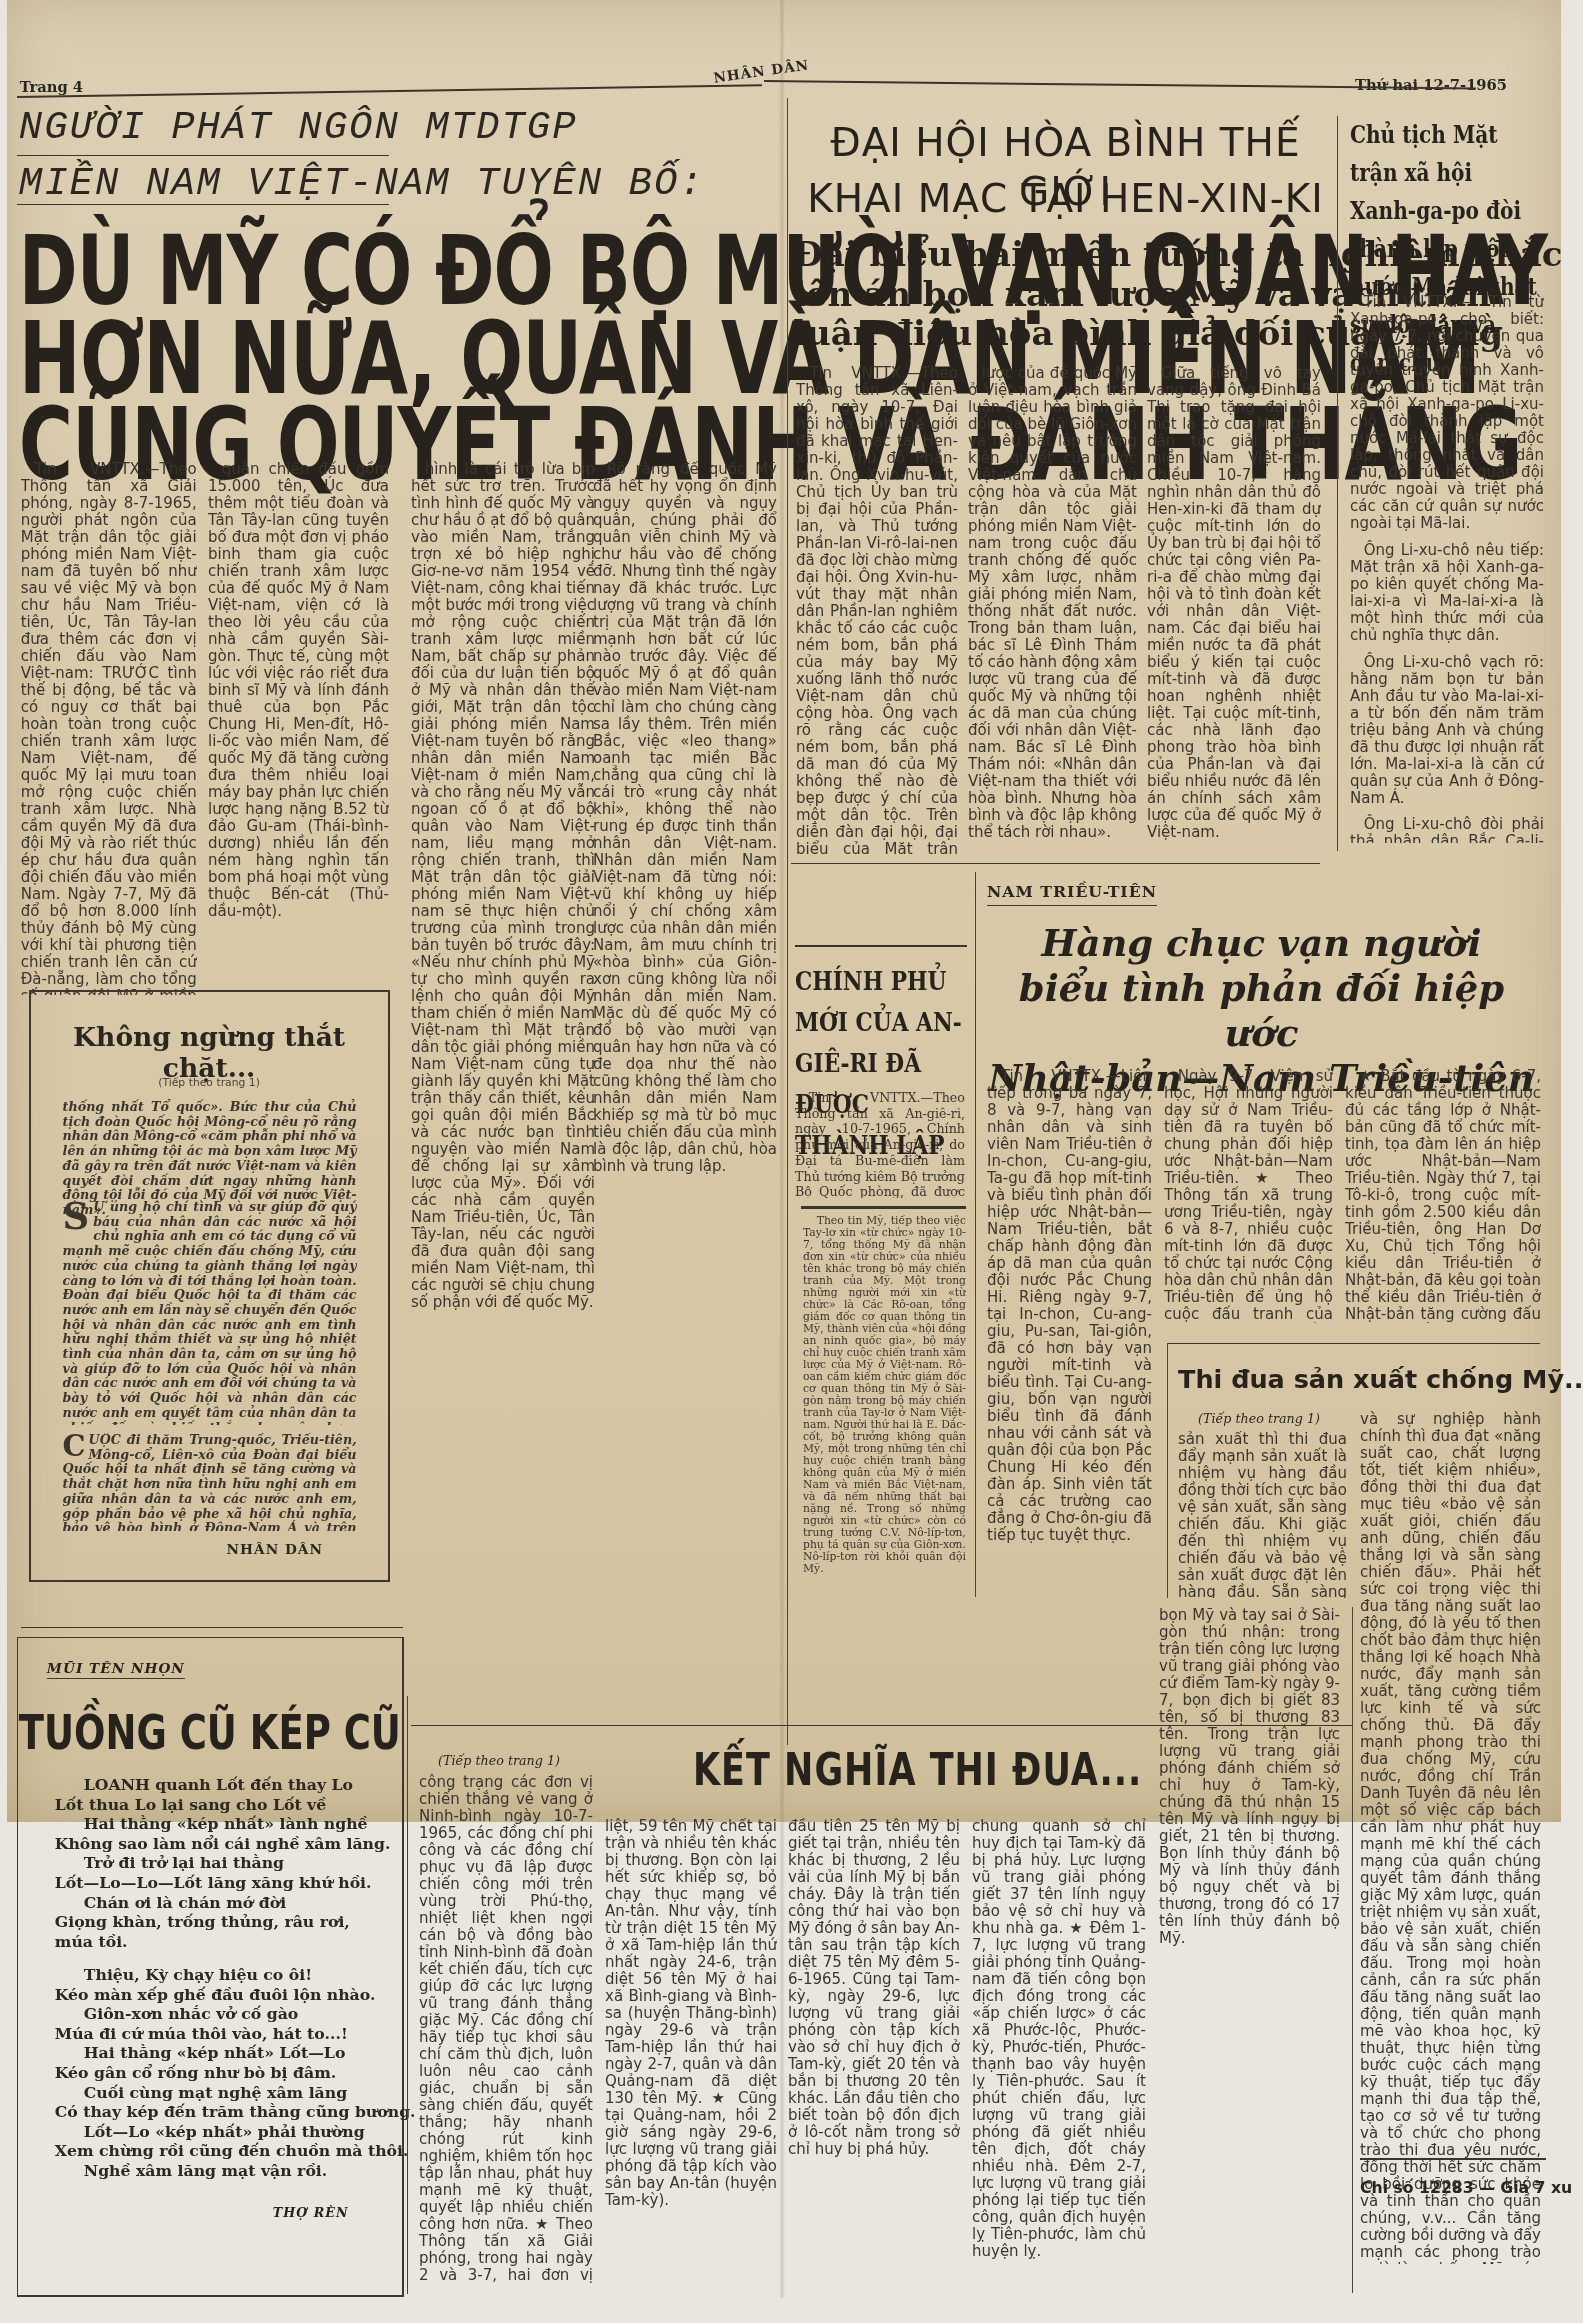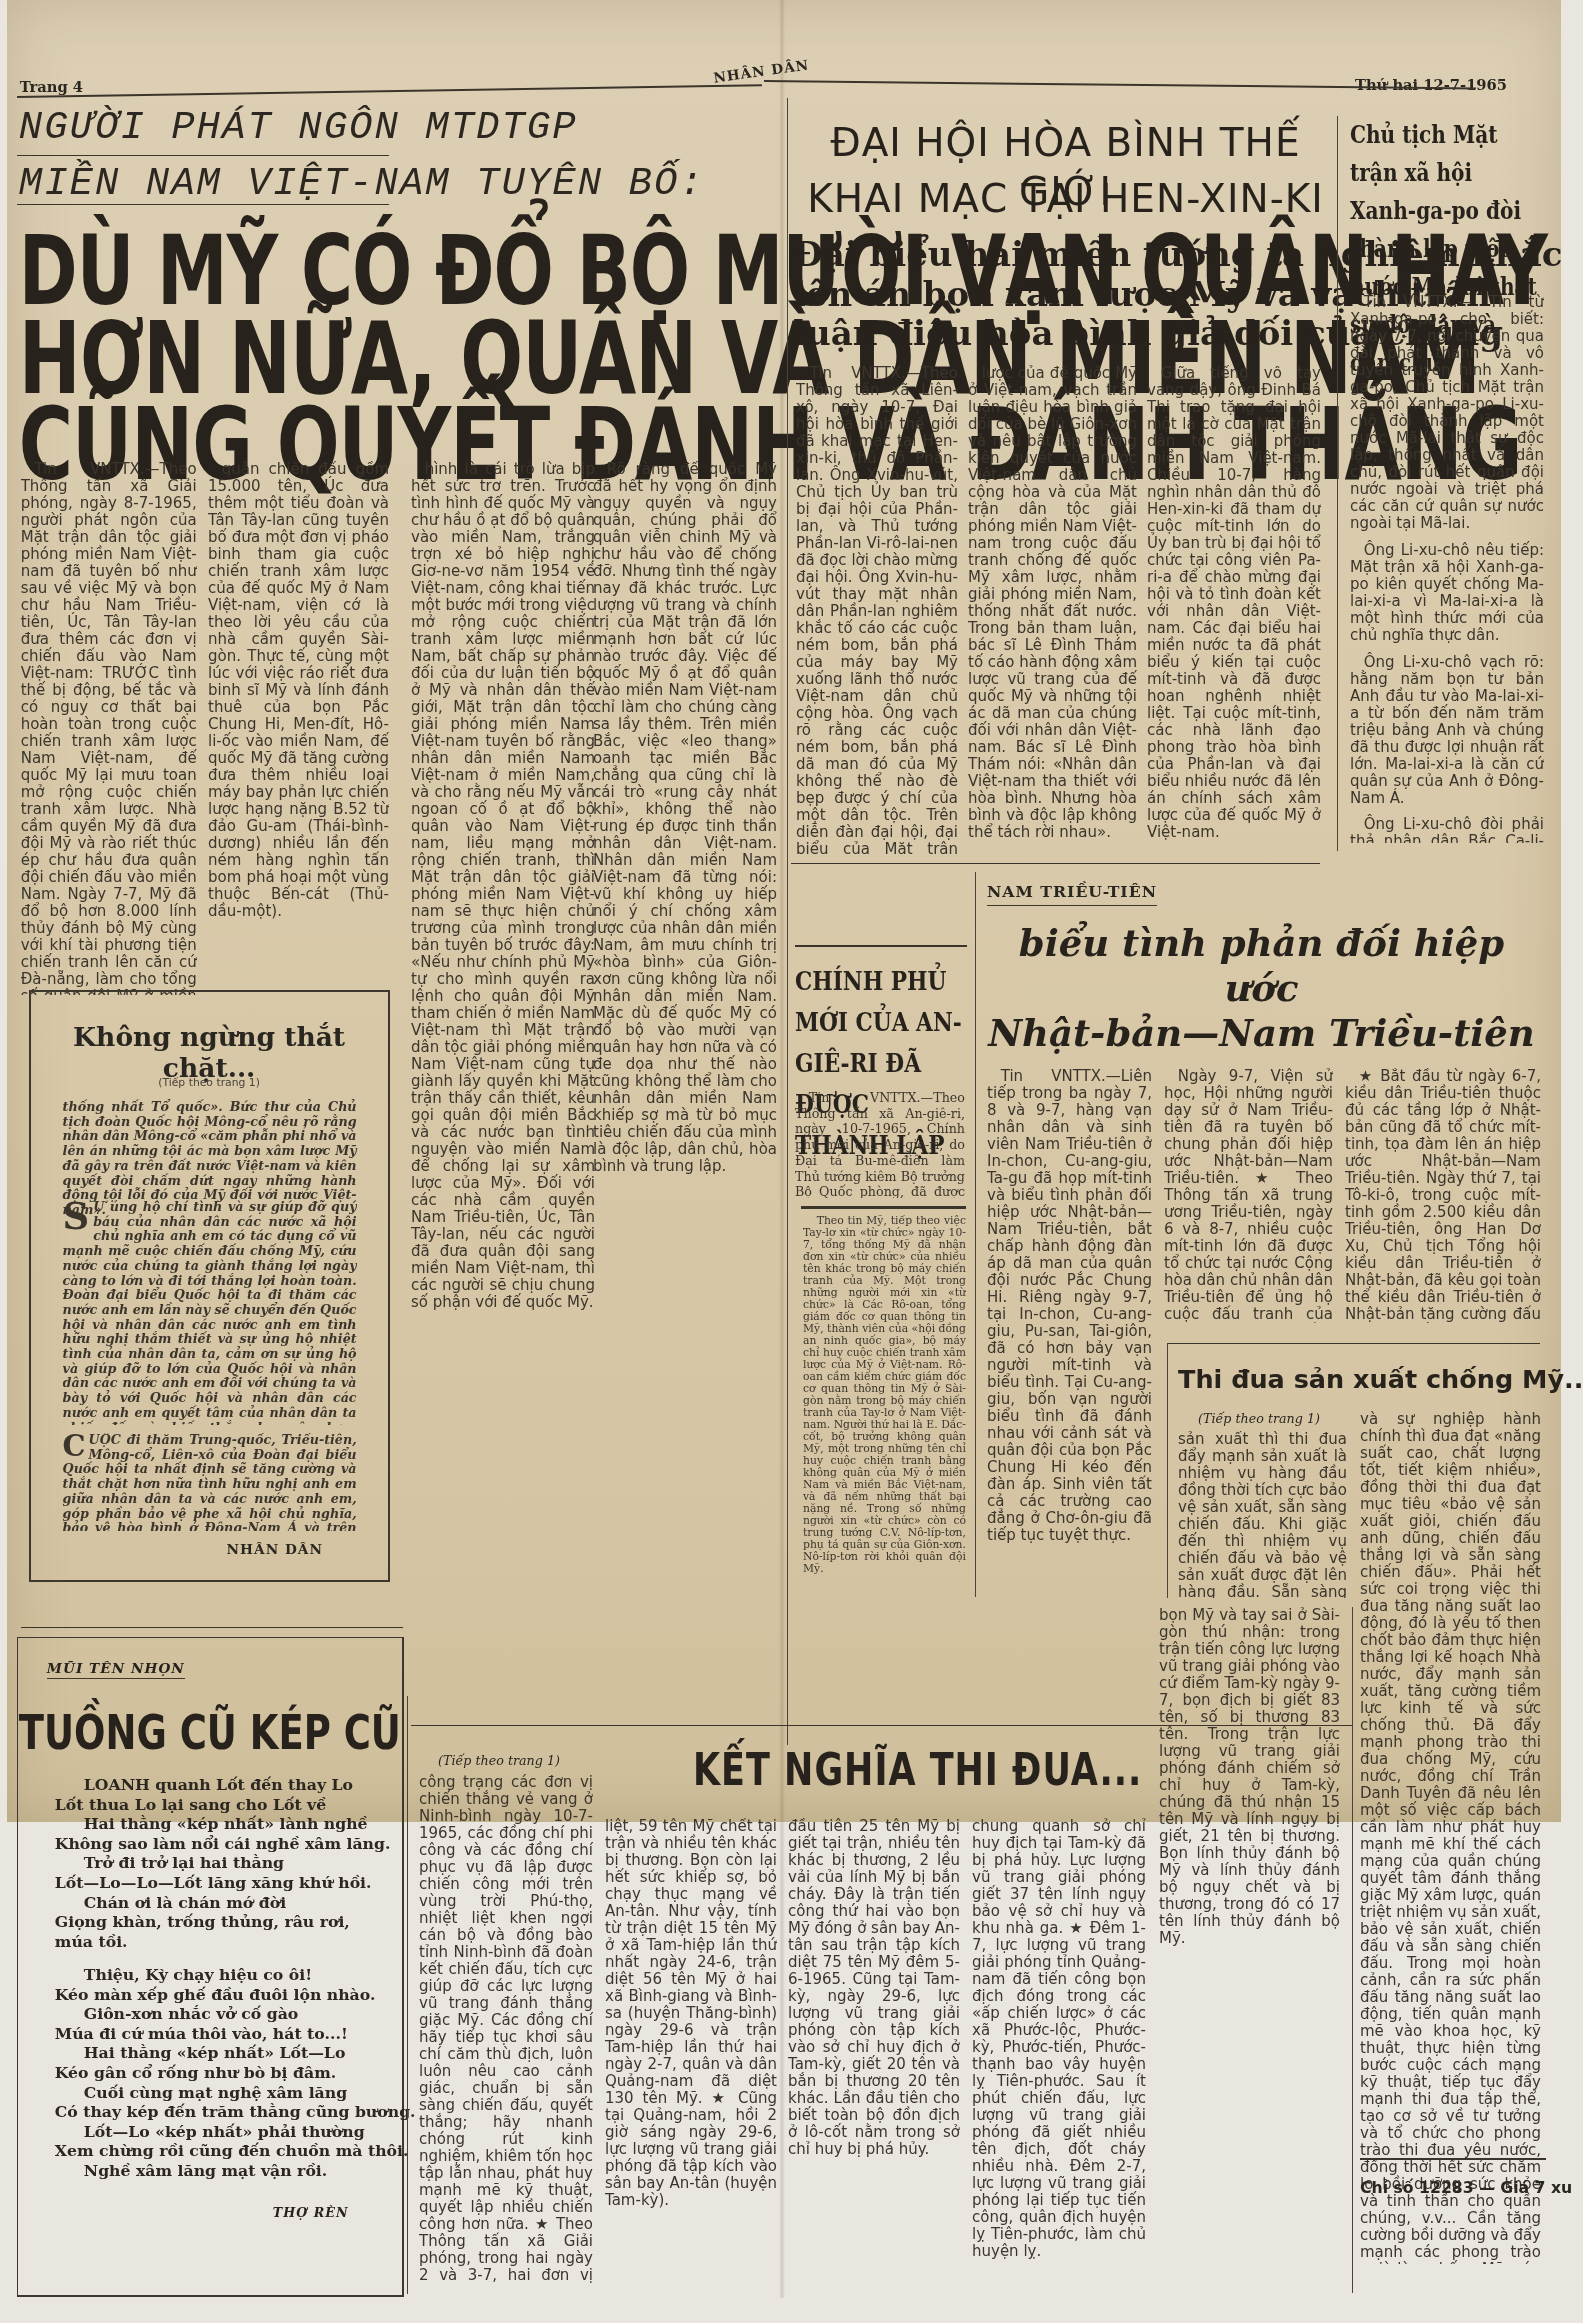--- a/index.html
+++ b/index.html
@@ -135,20 +135,21 @@
       <p>Tin VNTTX.—Theo Thông tấn xã An-giê-ri, ngày 10-7-1965, Chính phủ mới của An-giê-ri, do Đại tá Bu-mê-điên làm Thủ tướng kiêm Bộ trưởng Bộ Quốc phòng, đã được thành lập. Chính phủ mới của An-giê-ri gồm có 20 vị bộ trưởng.</p>
     </div>
   <div class="rule" style="left:794px;top:1206px;width:165px;height:2.9px;"></div>
   <div class="abs body" style="left:796px;top:1215px;width:163px;height:382px;overflow:hidden;font-family:'DejaVu Serif',serif;font-size:10.8px;line-height:12px;">
       <p>Theo tin Mỹ, tiếp theo việc Tay-lơ xin «từ chức» ngày 10-7, tổng thống Mỹ đã nhận đơn xin «từ chức» của nhiều tên khác trong bộ máy chiến tranh của Mỹ. Một trong những người mới xin «từ chức» là Các Rô-oan, tổng giám đốc cơ quan thông tin Mỹ, thành viên của «hội đồng an ninh quốc gia», bộ máy chỉ huy cuộc chiến tranh xâm lược của Mỹ ở Việt-nam. Rô-oan cầm kiếm chức giám đốc cơ quan thông tin Mỹ ở Sài-gòn nằm trong bộ máy chiến tranh của Tay-lơ ở Nam Việt-nam. Người thứ hai là E. Dắc-cốt, bộ trưởng không quân Mỹ, một trong những tên chỉ huy cuộc chiến tranh bằng không quân của Mỹ ở miền Nam và miền Bắc Việt-nam, và đã nếm những thất bại nặng nề. Trong số những người xin «từ chức» còn có trung tướng C.V. Nô-líp-tơn, phụ tá quân sự của Giôn-xơn. Nô-líp-tơn rời khỏi quân đội Mỹ.</p>
     </div>
   <div class="vrule" style="left:968px;top:872px;height:725px;"></div>
 
   <div class="abs" style="left:980px;top:882px;font-family:'DejaVu Serif',serif;font-weight:bold;font-size:15.7px;letter-spacing:1px;border-bottom:1px solid #3d372e;padding-bottom:3.9px;">NAM TRIỀU-TIÊN</div>
   <div class="abs" style="left:980px;top:921px;width:549px;text-align:center;font-family:'DejaVu Serif',serif;font-style:italic;font-weight:bold;font-size:37px;line-height:45px;color:#27221b;">
+    <div>Hàng chục vạn người</div>
     <div>biểu tình phản đối hiệp ước</div>
     <div>Nhật-bản—Nam Triều-tiên</div>
   </div>
   <div class="abs body" style="left:980px;top:1068px;width:165px;height:529px;overflow:hidden;">
       <p>Tin VNTTX.—Liên tiếp trong ba ngày 7, 8 và 9-7, hàng vạn nhân dân và sinh viên Nam Triều-tiên ở In-chon, Cu-ang-giu, Ta-gu đã họp mít-tinh và biểu tình phản đối hiệp ước Nhật-bản—Nam Triều-tiên, bắt chấp hành động đàn áp dã man của quân đội nước Pắc Chung Hi. Riêng ngày 9-7, tại In-chon, Cu-ang-giu, Pu-san, Tai-giôn, đã có hơn bảy vạn người mít-tinh và biểu tình. Tại Cu-ang-giu, bốn vạn người biểu tình đã đánh nhau với cảnh sát và quân đội của bọn Pắc Chung Hi kéo đến đàn áp. Sinh viên tất cả các trường cao đẳng ở Chơ-ôn-giu đã tiếp tục tuyệt thực.</p>
     </div>
   <div class="abs body" style="left:1157px;top:1068px;width:169px;height:255px;overflow:hidden;">
       <p>Ngày 9-7, Viện sử học, Hội những người dạy sử ở Nam Triều-tiên đã ra tuyên bố chung phản đối hiệp ước Nhật-bản—Nam Triều-tiên. ★ Theo Thông tấn xã trung ương Triều-tiên, ngày 6 và 8-7, nhiều cuộc mít-tinh lớn đã được tổ chức tại nước Cộng hòa dân chủ nhân dân Triều-tiên để ủng hộ cuộc đấu tranh của nhân dân Nam Triều-tiên chống hiệp ước Nhật-bản—Nam Triều-tiên.</p>
     </div>
   <div class="abs body" style="left:1338px;top:1068px;width:196px;height:255px;overflow:hidden;">

